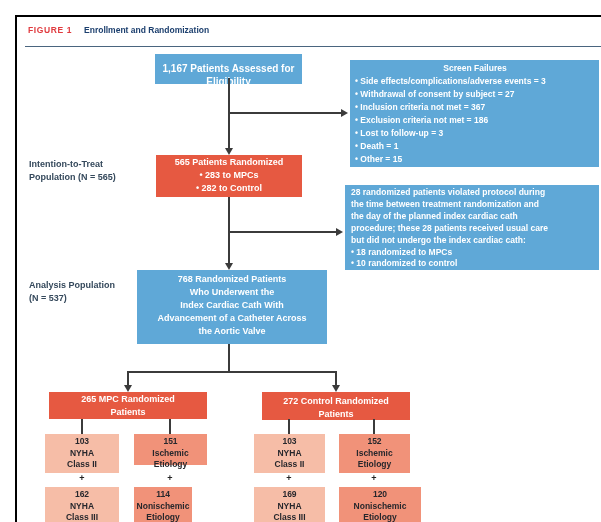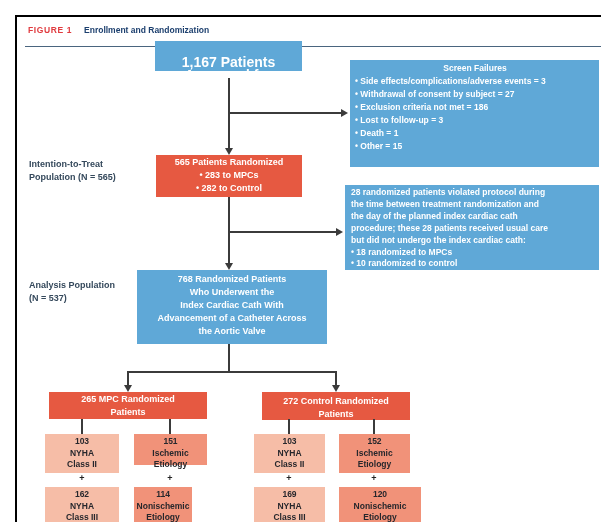--- a/index.html
+++ b/index.html
@@ -12,21 +12,21 @@
   .fig-label{color:var(--figure-label-red,#e03a3e);font-weight:bold;font-size:8.5px;letter-spacing:.6px;}
   .fig-title{color:var(--navy,#1c3f6e);font-weight:bold;font-size:8.5px;}
   .rule{position:absolute;left:8px;top:29px;width:583px;height:1px;background:#4a657f;}
 
   .box{position:absolute;font-weight:bold;box-sizing:border-box;}
   .blue{background:var(--blue,#5fa8d7);color:#fff;}
   .red{background:var(--red,#e65941);color:#fff;}
   .center{text-align:center;}
   .pre{white-space:pre-line;}
 
-  .box-assessed{left:138px;top:24px;width:147px;height:30px;font-size:14px;line-height:13px;padding-top:15px;}
+  .box-assessed{left:138px;top:37px;width:147px;height:30px;font-size:10px;line-height:13px;padding-top:8px;}
   .box-screen{left:333px;top:43px;width:249px;height:107px;font-size:8.5px;line-height:13px;padding:2px 4px 0 5px;}
   .box-screen .items{text-align:left;}
   .box-randomized{left:139px;top:138px;width:146px;height:42px;font-size:9px;line-height:13px;padding-top:1px;}
   .box-protocol{left:328px;top:168px;width:254px;height:85px;font-size:8.5px;line-height:11.9px;padding:2px 4px 0 6px;text-align:left;}
   .box-analysis{left:120px;top:253px;width:190px;height:74px;font-size:9px;line-height:13px;padding-top:3px;}
   .hdr-mpc{left:32px;top:375px;width:158px;height:27px;font-size:9px;line-height:12.5px;padding-top:1px;}
   .hdr-control{left:245px;top:375px;width:148px;height:28px;font-size:9px;line-height:12.5px;padding-top:3px;}
 
   .side-label{position:absolute;color:#35495c;font-weight:bold;font-size:9px;line-height:12.5px;white-space:pre-line;}
   .lbl-itt{left:12px;top:141px;}
@@ -60,20 +60,21 @@
 (N = 537)</div>
 
   <div class="box blue center pre box-assessed">1,167 Patients Assessed for
 Eligibility</div>
 
   <div class="box blue box-screen">
     <div class="center">Screen Failures</div>
     <div class="items">
         <div>• Side effects/complications/adverse events = 3</div>
         <div>• Withdrawal of consent by subject = 27</div>
+        <div>• Inclusion criteria not met = 367</div>
         <div>• Exclusion criteria not met = 186</div>
         <div>• Lost to follow-up = 3</div>
         <div>• Death = 1</div>
         <div>• Other = 15</div>
       </div>
   </div>
 
   <div class="box red center pre box-randomized">565 Patients Randomized
 • 283 to MPCs
 • 282 to Control</div>

